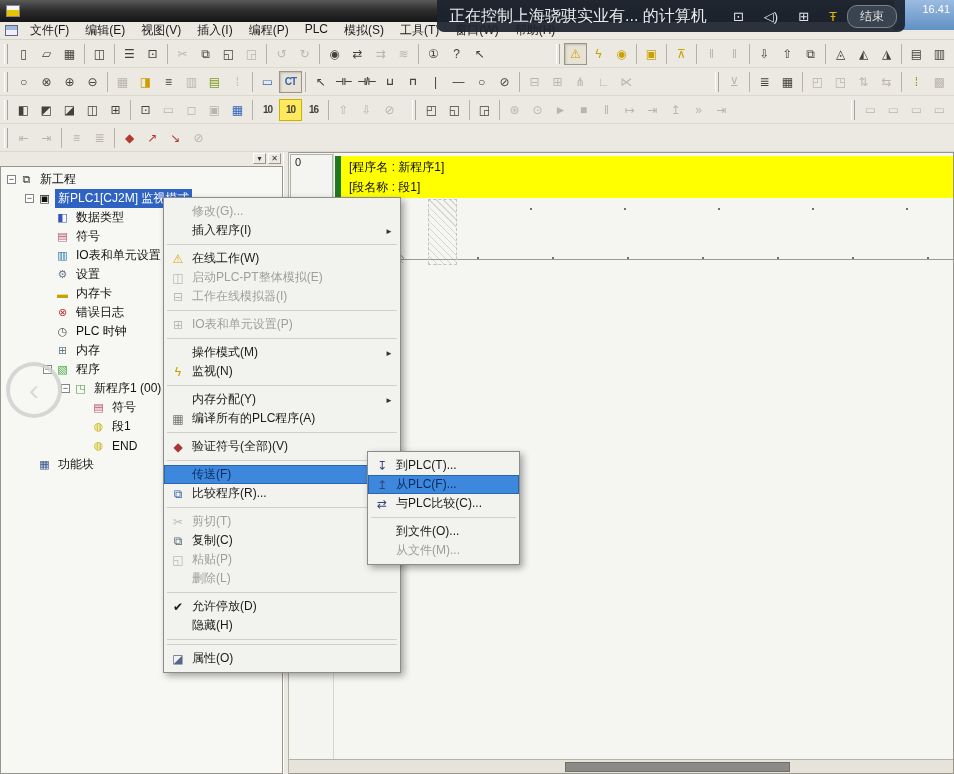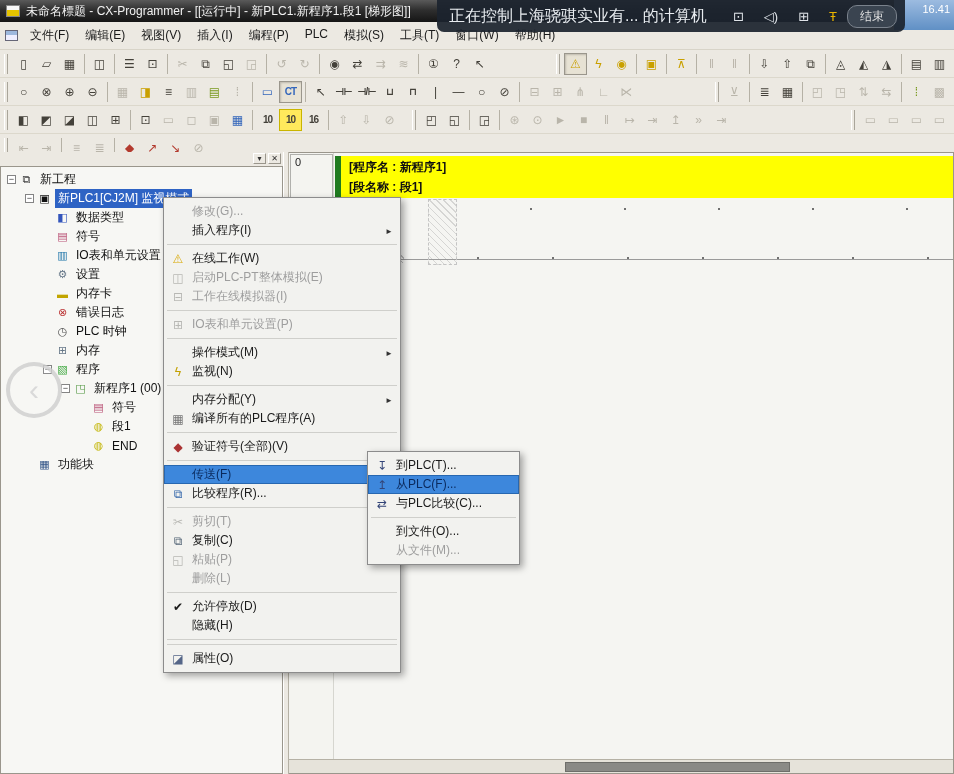--- a/index.html
+++ b/index.html
@@ -6,21 +6,21 @@
   html,body{width:954px;height:774px;overflow:hidden}
   body{position:relative;font-family:"Liberation Sans","DejaVu Sans",sans-serif;background:#ece9e2;font-size:12px}
 
   
   .titlebar{height:22px;display:flex;align-items:center;gap:6px;padding:0 6px;
     background:linear-gradient(180deg,#5a5a5a 0%,#2f2f2f 45%,#151515 100%);color:#f2f2f2}
   .appicon{width:14px;height:12px;border:1px solid #888;background:linear-gradient(180deg,#f8f8f8 0 45%,#e6c400 45%);flex:none}
   .title{font-size:12px;white-space:nowrap;overflow:hidden}
 
   
-  .menubar{height:28px;background:#ece9e2;border-bottom:1px solid #d8d4c8;display:flex;align-items:center;padding-left:3px}
+  .menubar{height:18px;background:#ece9e2;border-bottom:1px solid #d8d4c8;display:flex;align-items:center;padding-left:3px}
   .childicon{width:13px;height:11px;border:1px solid #667;background:linear-gradient(180deg,#9db8dd 0 45%,#eef 45%);margin:0 4px 0 2px;flex:none}
   .mbitem{padding:1px 8px;color:#1a1a1a;white-space:nowrap}
 
   
   .tbrow{height:28px;display:flex;align-items:center;background:#ece9e2;border-bottom:1px solid #dcd8cc;padding:0 3px}
   .tgrip{width:4px;height:20px;border-left:1px solid #fff;border-right:1px solid #a9a59a;margin:0 4px 0 1px;flex:none}
   .tsep{width:1px;height:20px;background:#b5b1a5;margin:0 3px;flex:none}
   .tbtn{width:23px;height:22px;line-height:20px;text-align:center;font-size:12px;color:#44413a;flex:none;
     border:1px solid transparent;overflow:hidden;white-space:nowrap}
   .tbtn.txt{font-size:10px;font-weight:bold;letter-spacing:-1px}
@@ -43,21 +43,21 @@
   .tlabel{padding:1px 3px;white-space:nowrap;color:#111}
   .tlabel.sel{background:#2e63c4;color:#fff}
   .splitter{width:6px;background:#ece9e2;border-left:1px solid #fff;border-right:1px solid #b5b1a5;flex:none}
 
   
   .editor{flex:1;position:relative;background:#f5f5f2;border:1px solid #9a968c;border-left:none}
   .margincol{position:absolute;left:0;top:0;bottom:14px;width:45px;background:#f4f4f0;border-right:1px solid #d6d6d0}
   .rungcell{position:absolute;left:1px;top:1px;width:43px;height:44px;border:1px solid #b0b0ac;font-size:11px;padding:1px 4px;color:#222}
   .banner{position:absolute;left:46px;right:0;top:3px;height:42px;background:#ffff00;display:flex}
   .bgreen{width:6px;background:#1f7a1f;flex:none}
-  .btext{padding:1px 0 0 8px;font-weight:bold;font-size:12px;line-height:20px;color:#101010;white-space:nowrap}
+  .btext{padding:1px 0 0 8px;font-weight:normal;font-size:12px;line-height:20px;color:#101010;white-space:nowrap}
   .rungline{position:absolute;left:51px;right:0;top:106px;height:1px;background:#9a9a9a}
   .runghatch{position:absolute;left:51px;width:64px;top:102px;height:8px;
     background:repeating-linear-gradient(45deg,#b9b9b9 0 1px,transparent 1px 4px)}
   .cursorband{position:absolute;left:139px;top:46px;width:29px;height:66px;border:1px dashed #c4c4c4;
     background:repeating-linear-gradient(45deg,rgba(150,150,150,.33) 0 1px,transparent 1px 5px)}
   .dot{position:absolute;width:2px;height:2px;background:#707070}
   .hscroll{position:absolute;left:0;right:0;bottom:0;height:14px;background:#e6e3da;border-top:1px solid #b5b1a5}
   .hthumb{position:absolute;left:276px;width:225px;top:2px;height:10px;background:#8a8a86;border:1px solid #6e6e6a}
 
   
@@ -85,21 +85,20 @@
     background:linear-gradient(180deg,#9cbbe0,#6090c5);text-align:right;padding:3px 4px 0 0}
   .circleoverlay{position:absolute;left:6px;top:362px;width:56px;height:56px;border:4px solid rgba(205,205,205,.8);
     border-radius:50%;z-index:40;display:flex;align-items:center;justify-content:center;
     color:rgba(215,215,215,.95);font-size:30px;background:rgba(255,255,255,.08)}
 </style>
 </head>
 <body>
 
 <div class="titlebar">
   <span class="appicon"></span>
-  <span class="title">未命名標题 - CX-Programmer - [[运行中] - 新PLC1.新程序1.段1 [梯形图]]</span>
 </div>
 
 <div class="menubar">
   <span class="childicon"></span>
   <span id="menubar-items" style="display:flex">
       <span class="mbitem">文件(F)</span>
       <span class="mbitem">编辑(E)</span>
       <span class="mbitem">视图(V)</span>
       <span class="mbitem">插入(I)</span>
       <span class="mbitem">编程(P)</span>

